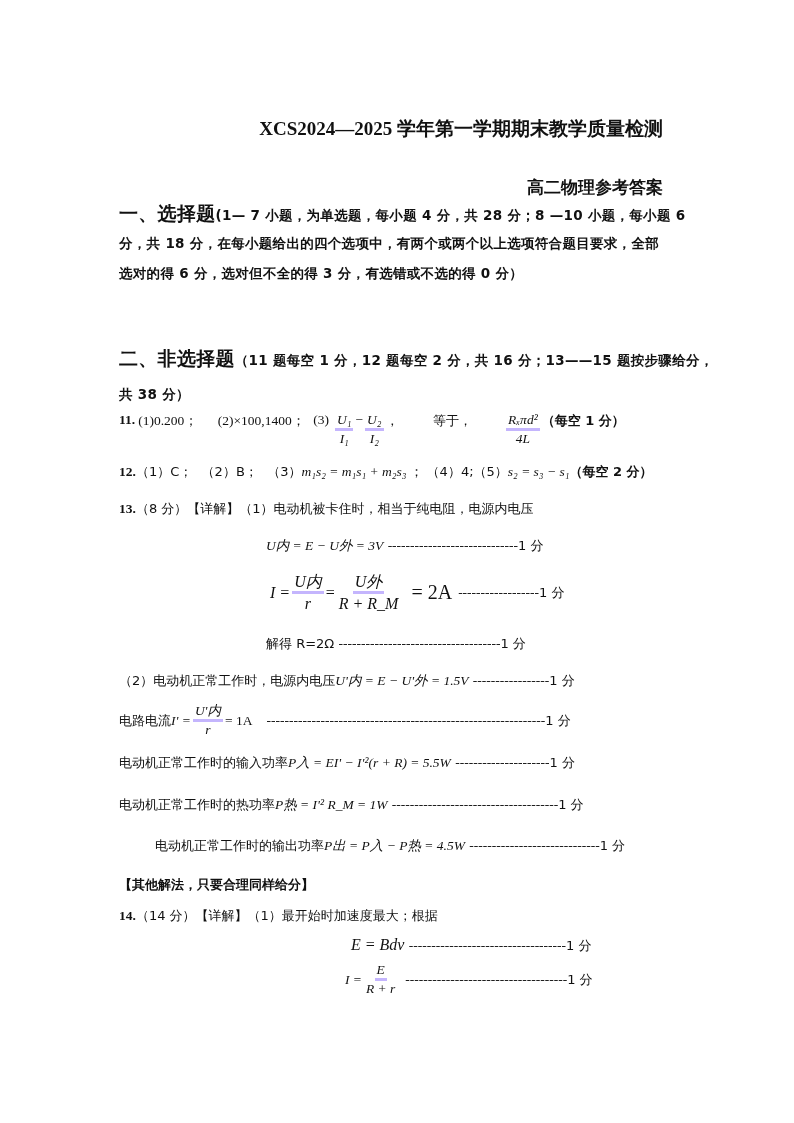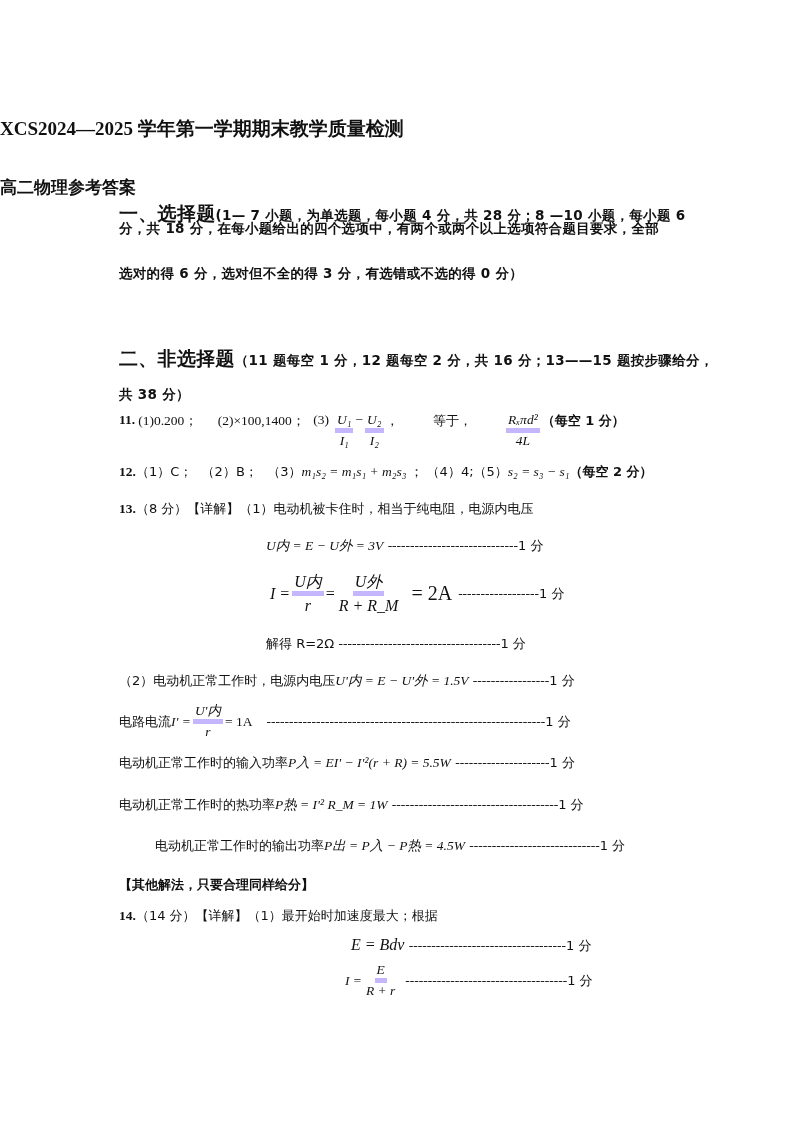--- a/index.html
+++ b/index.html
@@ -3,37 +3,37 @@
   <meta charset="utf-8">
   <style>
     html, body { margin: 0; padding: 0; background: #ffffff; }
     body {
       width: 794px; height: 1123px; position: relative; overflow: hidden;
       font-family: "DejaVu Serif", "Liberation Serif", serif;
       color: #111;
     }
     .abs { position: absolute; white-space: nowrap; }
     .title {
-      left: 0; width: 656px; text-align: left;
+      left: 0; width: 656px; text-align: right;
       font-family: "Liberation Serif", "DejaVu Serif", serif;
-      font-weight: bold; font-size: 19px;
+      font-weight: bold; font-size: 19px; padding-left: 7px;
     }
     .title-cn { font-family: "DejaVu Sans", sans-serif; font-size: 17px; }
     .sec-head {
       left: 119px; font-family: "DejaVu Sans", sans-serif; font-weight: bold; font-size: 13.5px;
       letter-spacing: 0.3px;
     }
     .sec-head .big { font-size: 19px; }
     .bold { font-weight: bold; }
     .cn { font-family: "DejaVu Sans", sans-serif; }
     .line { left: 119px; font-size: 13.5px; }
     .math { font-family: "Liberation Serif", "DejaVu Serif", serif; font-style: italic; }
     .rm { font-family: "Liberation Serif", "DejaVu Serif", serif; font-style: normal; }
     .frac { display: inline-flex; flex-direction: column; align-items: center; vertical-align: middle; margin: 0 2px; }
-    .frac .num { border-bottom: 5px solid #c4b5fd; padding: 0 2px; line-height: 1.2; }
+    .frac .num { border-bottom: 3px solid #c4b5fd; padding: 0 2px; line-height: 1.2; }
     .frac .den { padding: 0 2px; line-height: 1.2; }
     .dots { font-family: "Liberation Serif", serif; letter-spacing: 0; }
 
     table.answers {
       position: absolute; left: 115px; top: 293px; width: 566px;
       border-collapse: collapse; font-family: "Liberation Serif", "DejaVu Serif", serif; font-size: 13.5px;
     }
     table.answers td {
       border: 1.3px solid #222; height: 18px; padding: 0; text-align: center;
     }
@@ -41,21 +41,21 @@
   </style>
 </head>
 <body>
 
 <div class="abs title" style="top:116px;">XCS2024—2025 学年第一学期期末教学质量检测</div>
 <div class="abs title title-cn" style="top:176px;">高二物理参考答案</div>
 
 <div class="abs sec-head" style="top:201px;">
   <span class="big">一、选择题</span><span>(1— 7 小题，为单选题，每小题 4 分，共 28 分；8 —10 小题，每小题 6</span>
 </div>
-<div class="abs sec-head" style="top:220px;">分，共 18 分，在每小题给出的四个选项中，有两个或两个以上选项符合题目要求，全部</div>
+<div class="abs sec-head" style="top:235px;">分，共 18 分，在每小题给出的四个选项中，有两个或两个以上选项符合题目要求，全部</div>
 <div class="abs sec-head" style="top:265px;">选对的得 6 分，选对但不全的得 3 分，有选错或不选的得 0 分）</div>
 
 <table class="answers">
   <tbody>
 </tbody>
   </table>
 
 <div class="abs sec-head" style="top:346px;">
   <span class="big">二、非选择题</span><span>（11 题每空 1 分，12 题每空 2 分，共 16 分；13——15 题按步骤给分，</span>
 </div>

